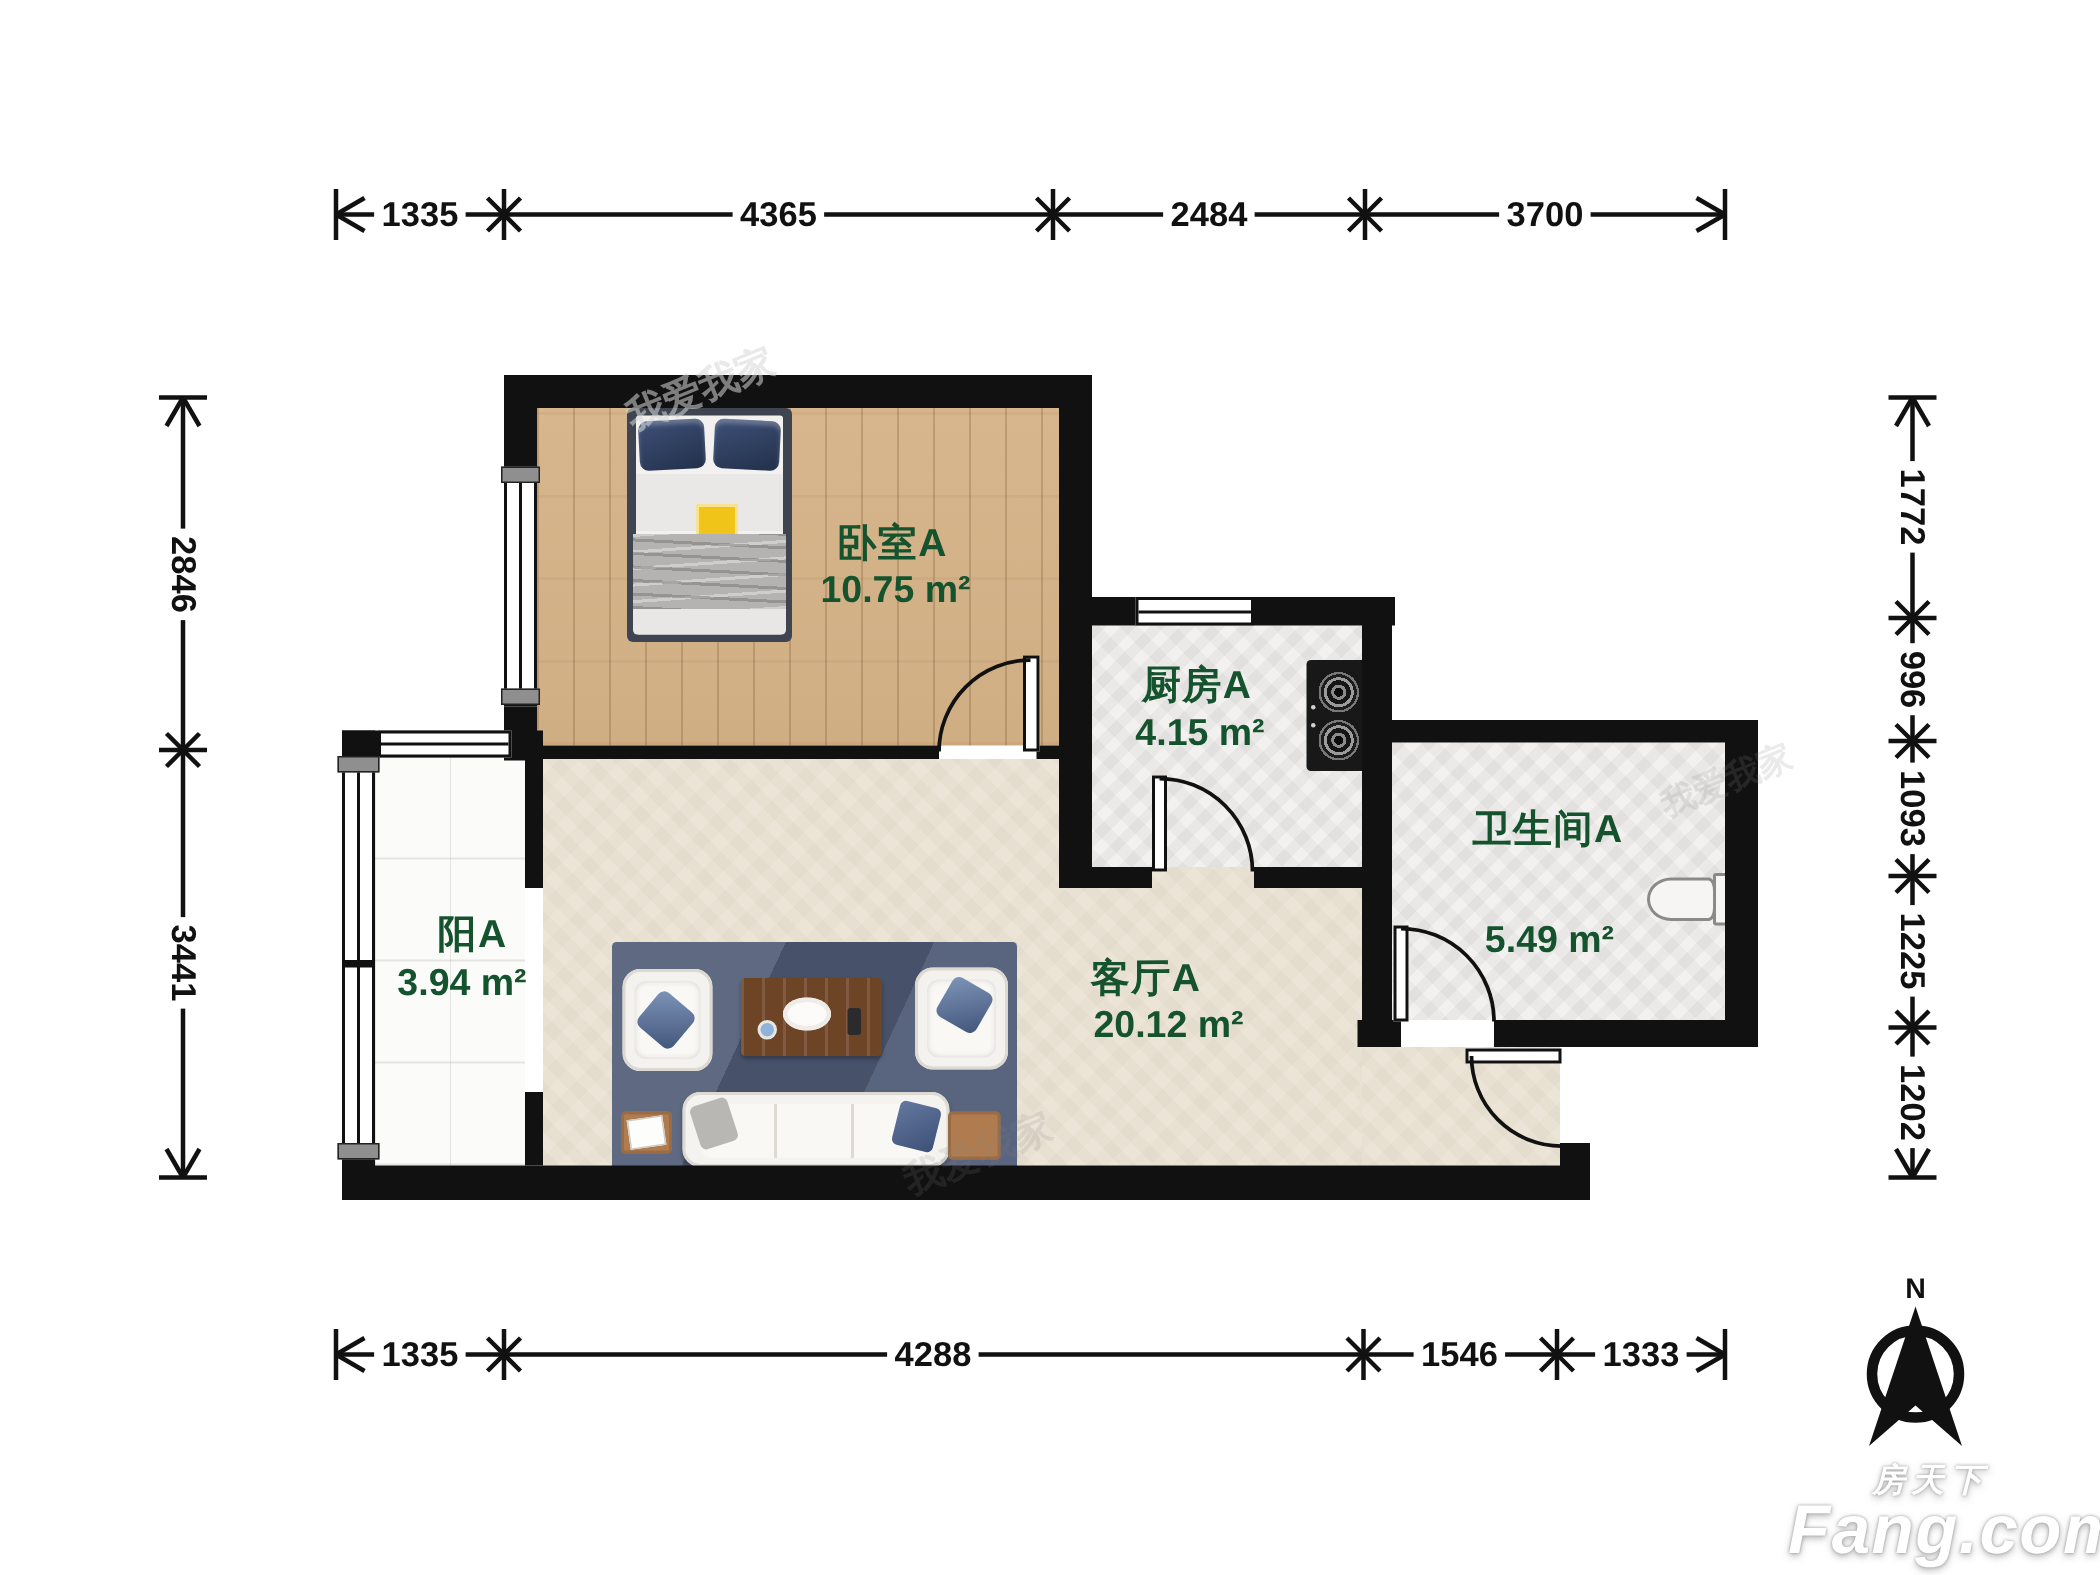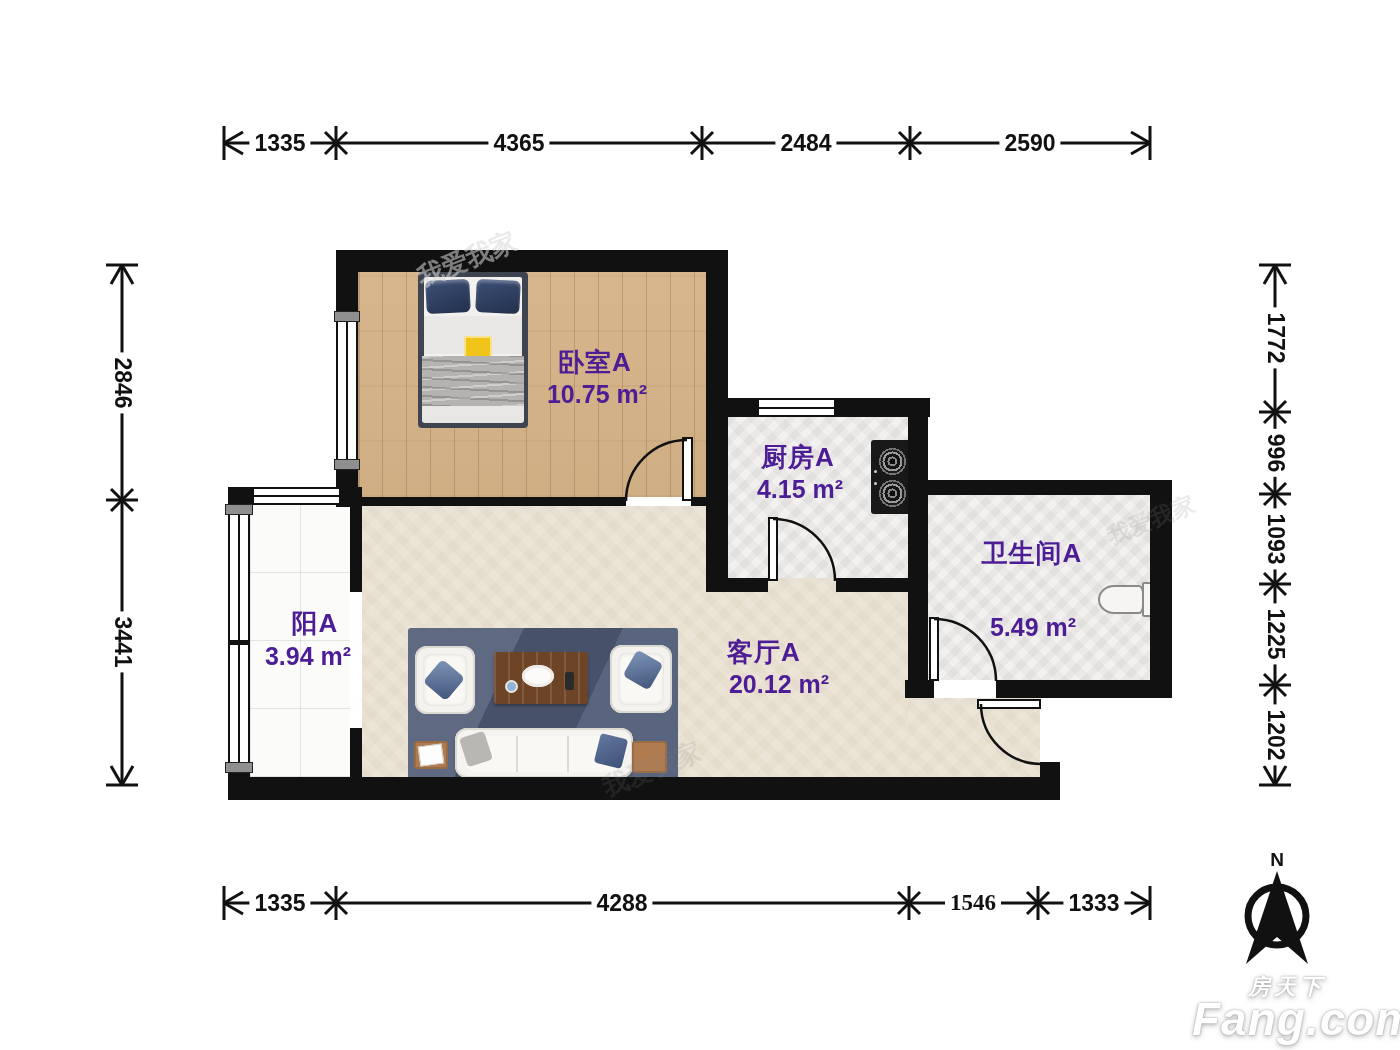--- a/index.html
+++ b/index.html
@@ -63,21 +63,21 @@
   .stbl{background:#b07c4f;border-radius:3px;box-shadow:inset 0 0 0 2px rgba(0,0,0,0.12);}
   .stbl .papers{position:absolute;left:5px;top:4px;width:22px;height:18px;background:#fdfdfc;border:1px solid #cfcbc4;transform:rotate(-8deg);}
   .stove{background:#181818;border-radius:3px;}
   .stove .burner{position:absolute;left:7px;width:29px;height:29px;border-radius:50%;
       background:radial-gradient(circle, #0c0c0c 0 3px, #8a8a8a 3px 5px, #151515 5px 8px, #9a9a9a 8px 10px, #1c1c1c 10px 12px, #777 12px 13.5px, #181818 13.5px);}
   .stove .dot{position:absolute;left:3px;width:3px;height:3px;background:#cfcfcf;border-radius:50%;}
   .toilet-bowl{position:absolute;background:#f6f5f3;border:2px solid #8a8a8a;box-sizing:border-box;
       border-radius:16px 5px 5px 16px / 50% 30% 30% 50%;z-index:2;}
   .toilet-tank{position:absolute;background:#f6f5f3;border:2px solid #8a8a8a;box-sizing:border-box;border-radius:2px;z-index:2;}
   
-  .roomlbl{position:absolute;transform:translate(-50%,-50%);color:#4c1d95;font-weight:700;white-space:nowrap;z-index:6;}
+  .roomlbl{position:absolute;transform:translate(-50%,-50%);color:#14532d;font-weight:700;white-space:nowrap;z-index:6;}
   .rname{font-size:26px;letter-spacing:1px;}
   .rarea{font-size:25px;}
   
   .dims{position:absolute;left:0;top:0;z-index:5;pointer-events:none;}
   .dimlbl{position:absolute;transform:translate(-50%,-50%);background:#fff;padding:0 5px;
       font-size:23px;font-weight:700;color:#111;z-index:6;white-space:nowrap;}
   .dimlbl.vert{transform:translate(-50%,-50%) rotate(90deg);}
   
   .compass-n{position:absolute;transform:translate(-50%,-50%);font-size:19px;font-weight:700;color:#111;z-index:6;}
   .logo{position:absolute;z-index:7;color:#fff;font-style:italic;font-weight:800;
@@ -265,25 +265,25 @@
 
     <g>
       <circle cx="1277" cy="916" r="29" fill="none" stroke="#111" stroke-width="7"></circle>
       <polygon points="1277,871 1308,964 1277,937 1246,964" fill="#111"></polygon>
     </g>
   </svg>
 
   <div class="dimlbl" style="left:280px;top:143px;">1335</div>
   <div class="dimlbl" style="left:519px;top:143px;">4365</div>
   <div class="dimlbl" style="left:806px;top:143px;">2484</div>
-  <div class="dimlbl" style="left:1030px;top:143px;">2590</div>
+  <div class="dimlbl" style="left:1030px;top:143px;">3700</div>
 
   <div class="dimlbl" style="left:280px;top:903px;">1335</div>
   <div class="dimlbl" style="left:622px;top:903px;">4288</div>
-  <div class="dimlbl" style="left:973px;top:903px;font-family:Liberation Serif, serif;">1546</div>
+  <div class="dimlbl" style="left:973px;top:903px;">1546</div>
   <div class="dimlbl" style="left:1094px;top:903px;">1333</div>
 
   <div class="dimlbl vert" style="left:122px;top:383px;">2846</div>
   <div class="dimlbl vert" style="left:122px;top:642px;">3441</div>
 
   <div class="dimlbl vert" style="left:1275px;top:338px;">1772</div>
   <div class="dimlbl vert" style="left:1275px;top:453px;">996</div>
   <div class="dimlbl vert" style="left:1275px;top:539px;">1093</div>
   <div class="dimlbl vert" style="left:1275px;top:634px;">1225</div>
   <div class="dimlbl vert" style="left:1275px;top:735px;">1202</div>

